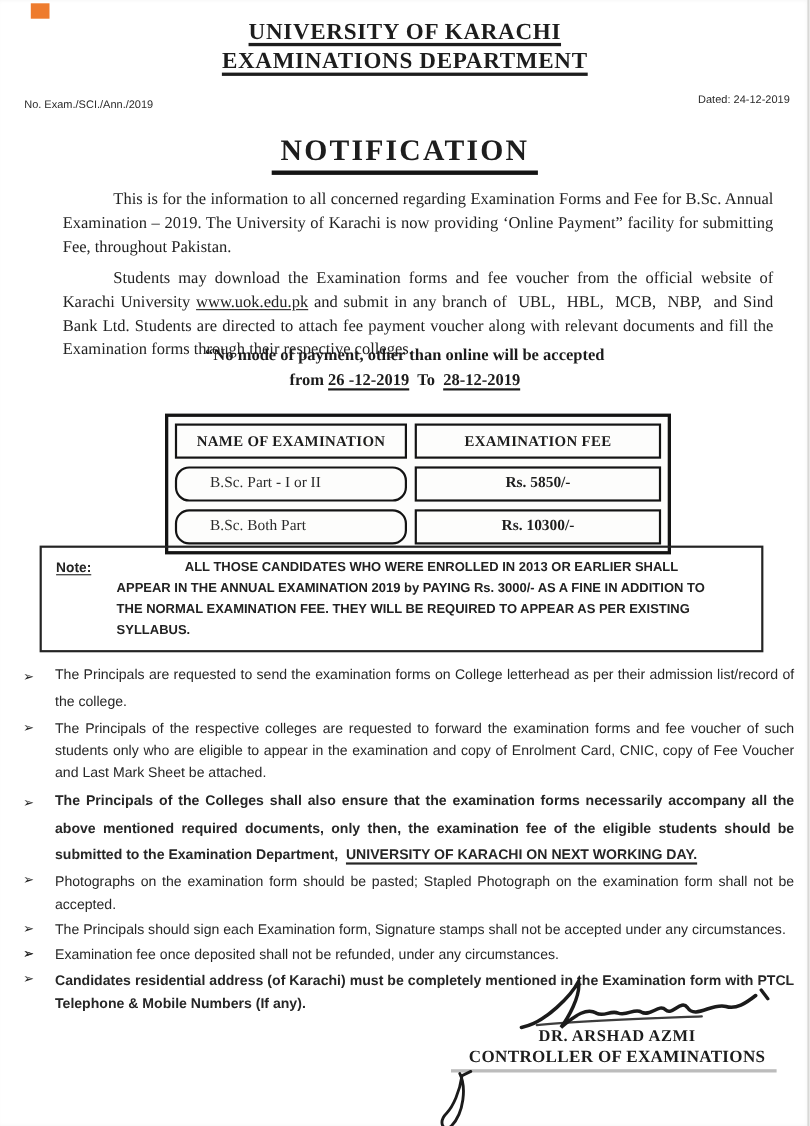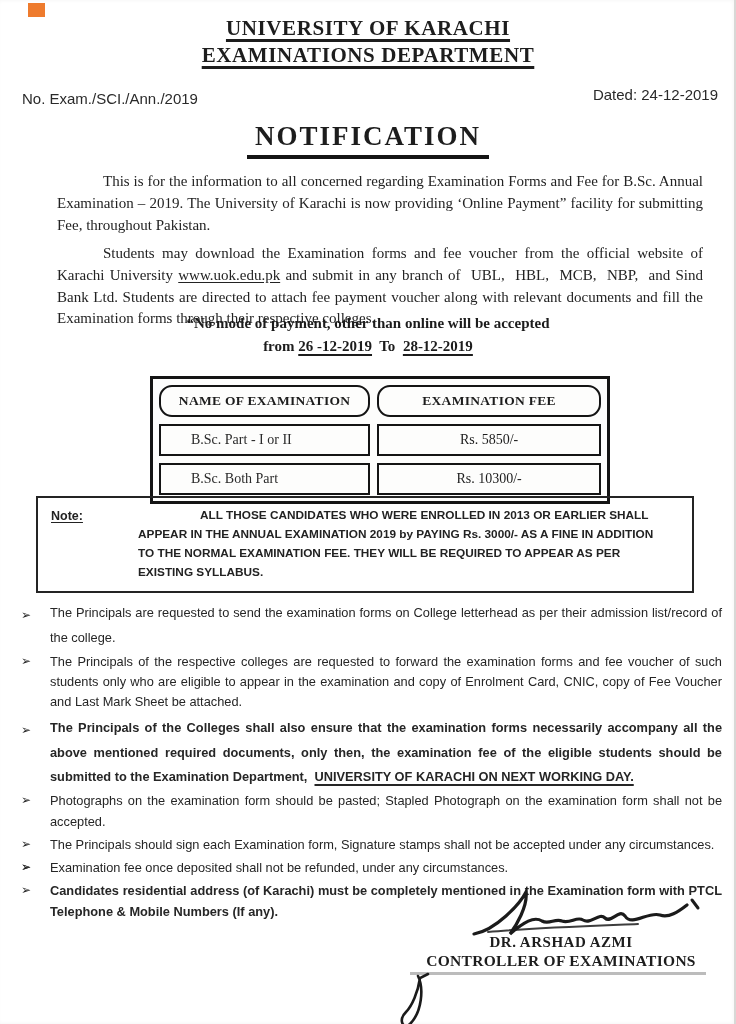--- a/index.html
+++ b/index.html
@@ -29,21 +29,21 @@
   }
   .doc-header .hline {
     text-decoration: underline;
     text-decoration-thickness: 2.5px;
     text-underline-offset: 4px;
   }
   .ref-row {
     position: absolute; top: 90px; left: 22px; right: 18px;
     display: flex; justify-content: space-between; align-items: flex-start;
     font-family: "Liberation Sans", "DejaVu Sans", sans-serif;
-    font-size: 15px; color: #2a2a2a;
+    font-size: 10px; color: #2a2a2a;
   }
   .ref-row .dated { position: relative; top: -4px; }
   .title-wrap { position: absolute; top: 121px; left: 0; width: 100%; text-align: center; }
   .title-wrap .title {
     display: inline-block;
     font-weight: bold;
     font-size: 27px;
     letter-spacing: 2px;
     border-bottom: 4px solid #141414;
     padding: 0 8px 3px 8px;
@@ -76,38 +76,38 @@
     grid-template-columns: 1fr 1.06fr;
     gap: 7px;
     background: #fdfdfc;
   }
   .cell {
     border: 2px solid #141414;
     font-size: 14px;
     padding: 6px 8px;
     display: flex; align-items: center;
   }
-  .cell.hdr { font-weight: bold; justify-content: center; font-size: 13.5px; letter-spacing: 0.3px; border-radius: 13px; }
-  .cell.name { padding-left: 30px; color: #2a2a2a; }
-  .cell.fee { font-weight: normal; justify-content: center; }
+  .cell.hdr { font-weight: bold; justify-content: center; font-size: 13.5px; letter-spacing: 0.3px; }
+  .cell.name { padding-left: 30px; color: #2a2a2a; border-radius: 13px; }
+  .cell.fee { font-weight: bold; justify-content: center; }
   .note-box {
     position: absolute; top: 496px; left: 36px; width: 658px;
     border: 2px solid #242424;
     padding: 8px 29px 9px 12px;
     font-family: "Liberation Sans", "DejaVu Sans", sans-serif;
     font-weight: bold; font-size: 11.8px; line-height: 1.6;
     color: #222;
   }
   .note-label {
     position: absolute; left: 13px; top: 8px;
     font-size: 12.5px;
     text-decoration: underline;
     text-underline-offset: 2px;
   }
-  .note-body { margin-left: 88px; text-indent: 62px; text-align: left; }
+  .note-body { margin-left: 56px; text-indent: 62px; text-align: left; }
   .instr-heading-wrap { position: absolute; top: 573px; left: 0; width: 100%; text-align: center; }
   .instr-heading {
     display: inline-block;
     font-family: "Liberation Sans", "DejaVu Sans", sans-serif;
     font-weight: bold; font-size: 13.5px;
     letter-spacing: 4px;
     border-bottom: 2px solid #161616;
     padding: 0 4px 2px 4px;
   }
   .instr-list {

